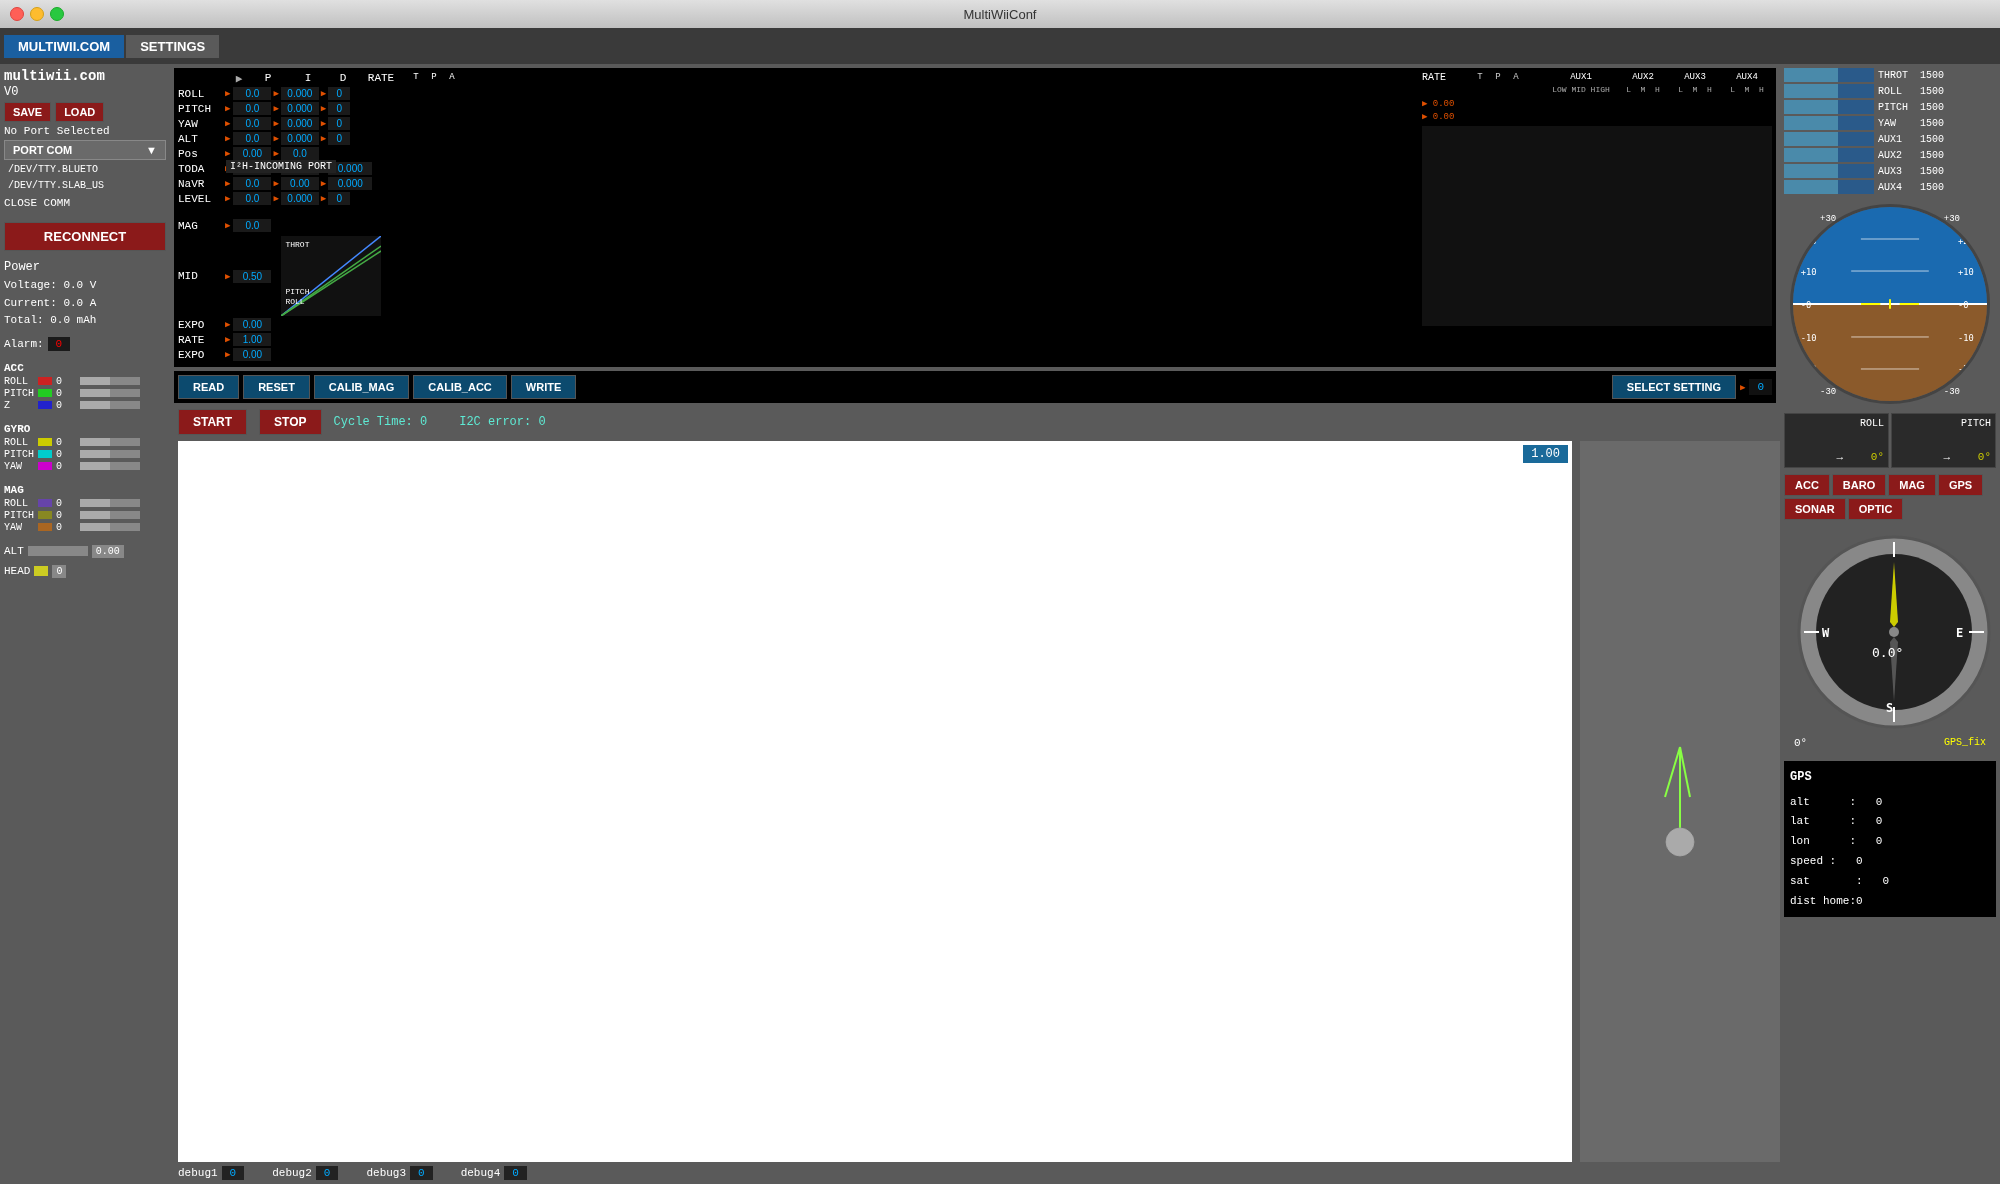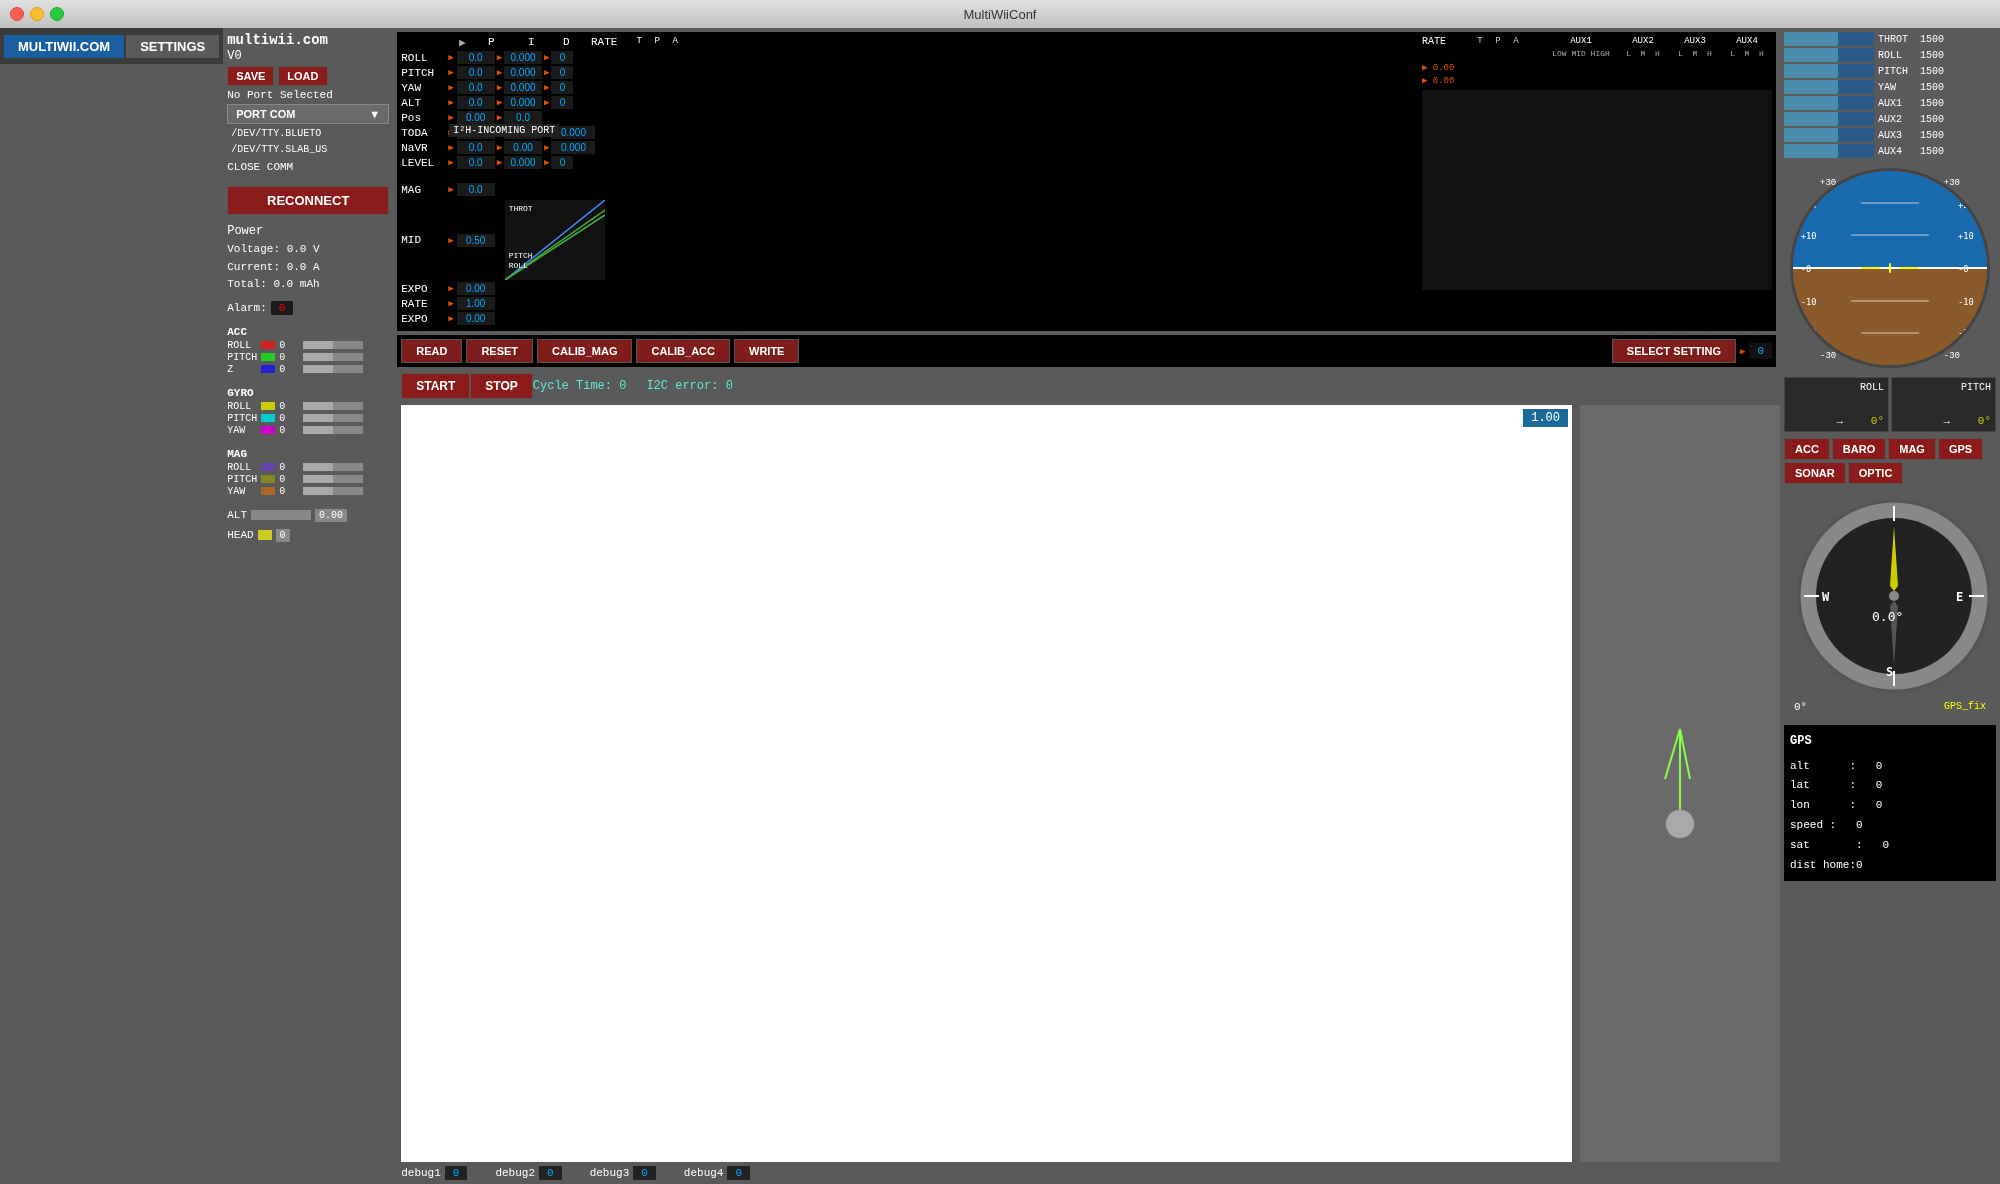--- a/index.html
+++ b/index.html
@@ -32,21 +32,21 @@
       width: 14px;
       height: 14px;
       border-radius: 50%;
       cursor: pointer;
     }
     .tl-red { background: #ff5f57; border: 1px solid #e0443e; }
     .tl-yellow { background: #febc2e; border: 1px solid #d4a017; }
     .tl-green { background: #28c840; border: 1px solid #1aab29; }
     .main-container {
       display: flex;
-      flex-direction: row;
+      flex-direction: column;
       height: calc(100% - 28px);
     }
     .nav-bar {
       background: #3a3a3a;
       height: 36px;
       display: flex;
       align-items: center;
       padding: 0 4px;
       gap: 2px;
     }
@@ -213,32 +213,33 @@
     .pid-input {
       background: #1a1a1a;
       color: #00aaff;
       border: none;
       width: 38px;
       font-size: 10px;
       padding: 1px 2px;
       text-align: center;
     }
     .action-btn {
-      background: #7f1d1d;
+      background: #0c4a6e;
       color: #fff;
       border: 1px solid #555;
       padding: 5px 14px;
       font-size: 11px;
       font-weight: bold;
       cursor: pointer;
     }
     
     .startstop-area {
       display: flex;
       align-items: center;
+      gap: 12px;
       padding: 6px 8px;
       background: #5a5a5a;
     }
     .start-btn {
       background: #8b1a1a;
       color: #fff;
       border: 1px solid #555;
       padding: 5px 14px;
       font-size: 12px;
       font-weight: bold;

